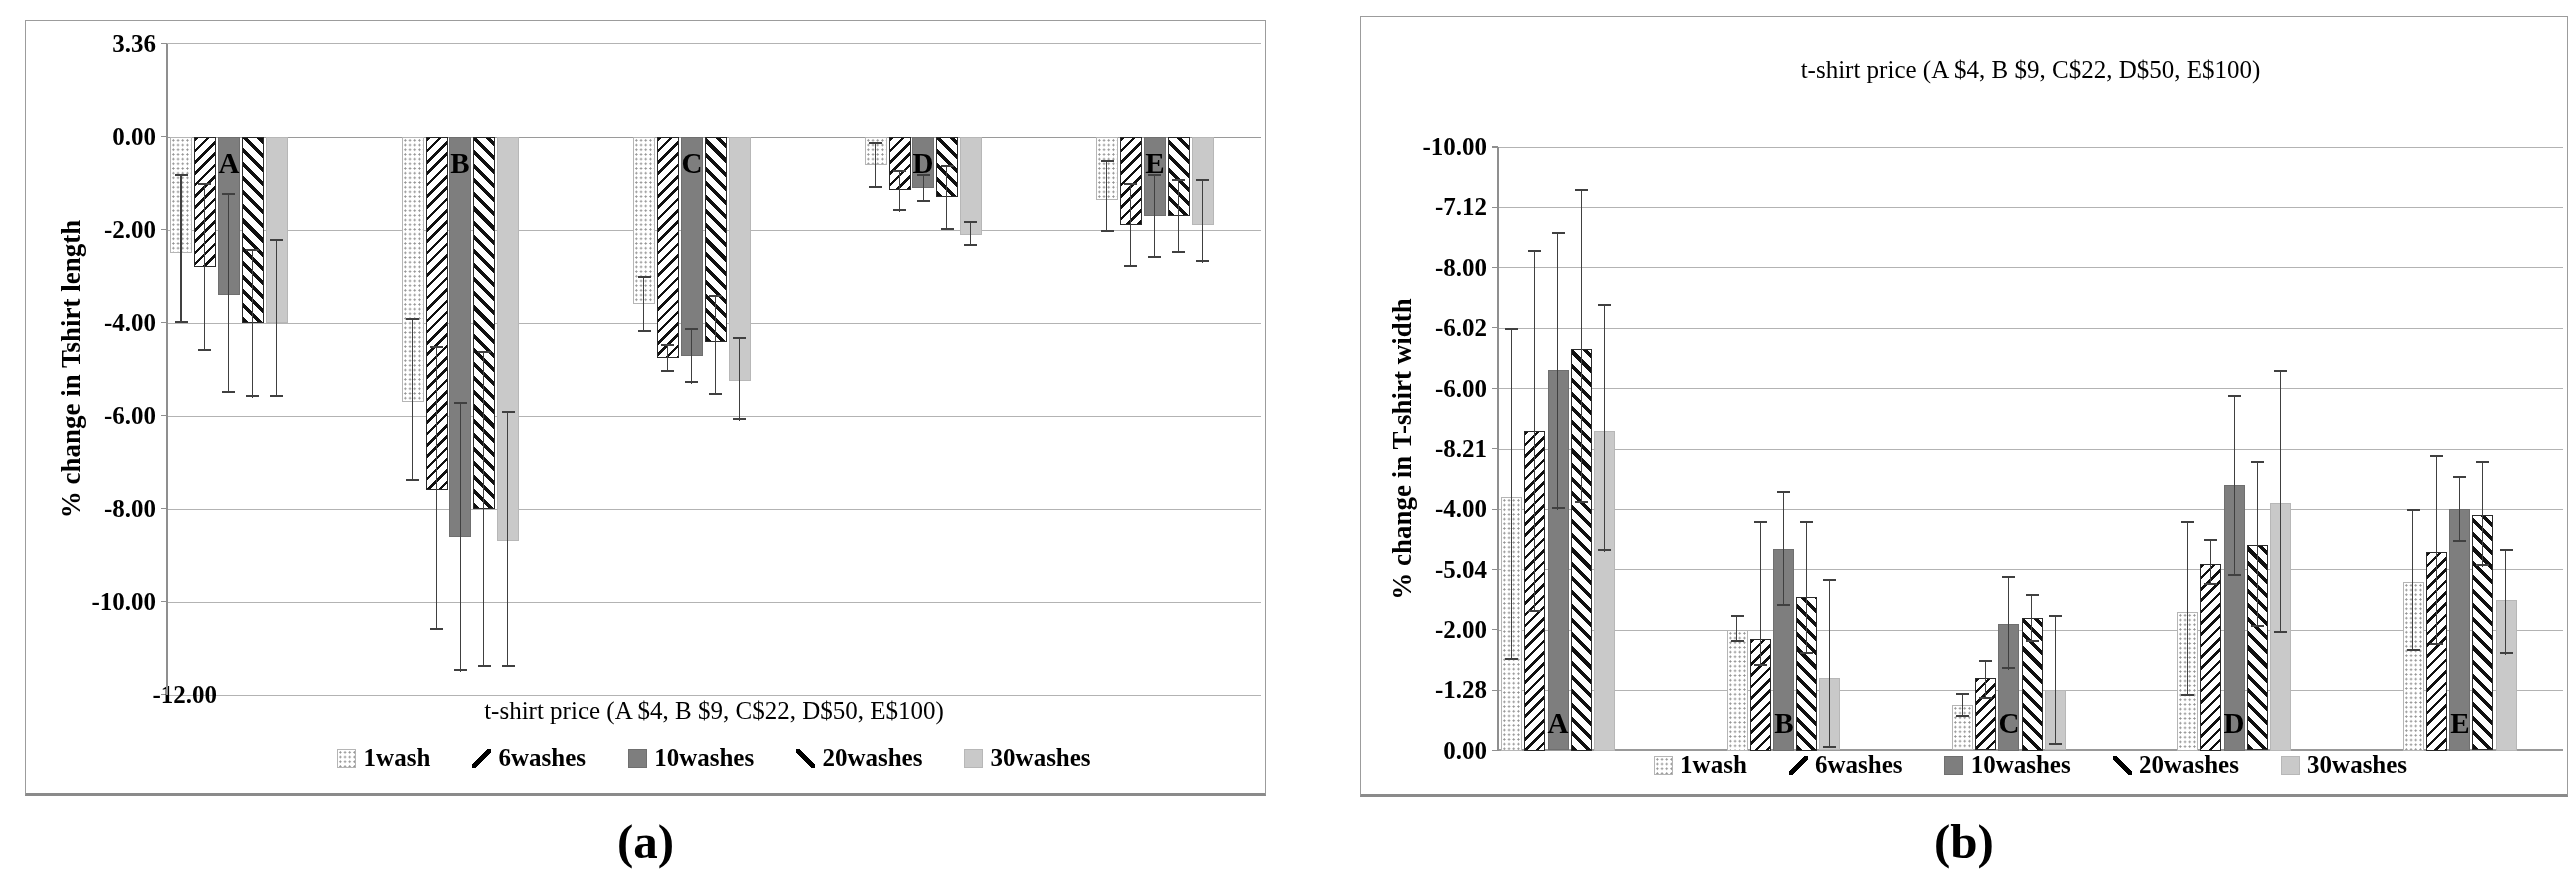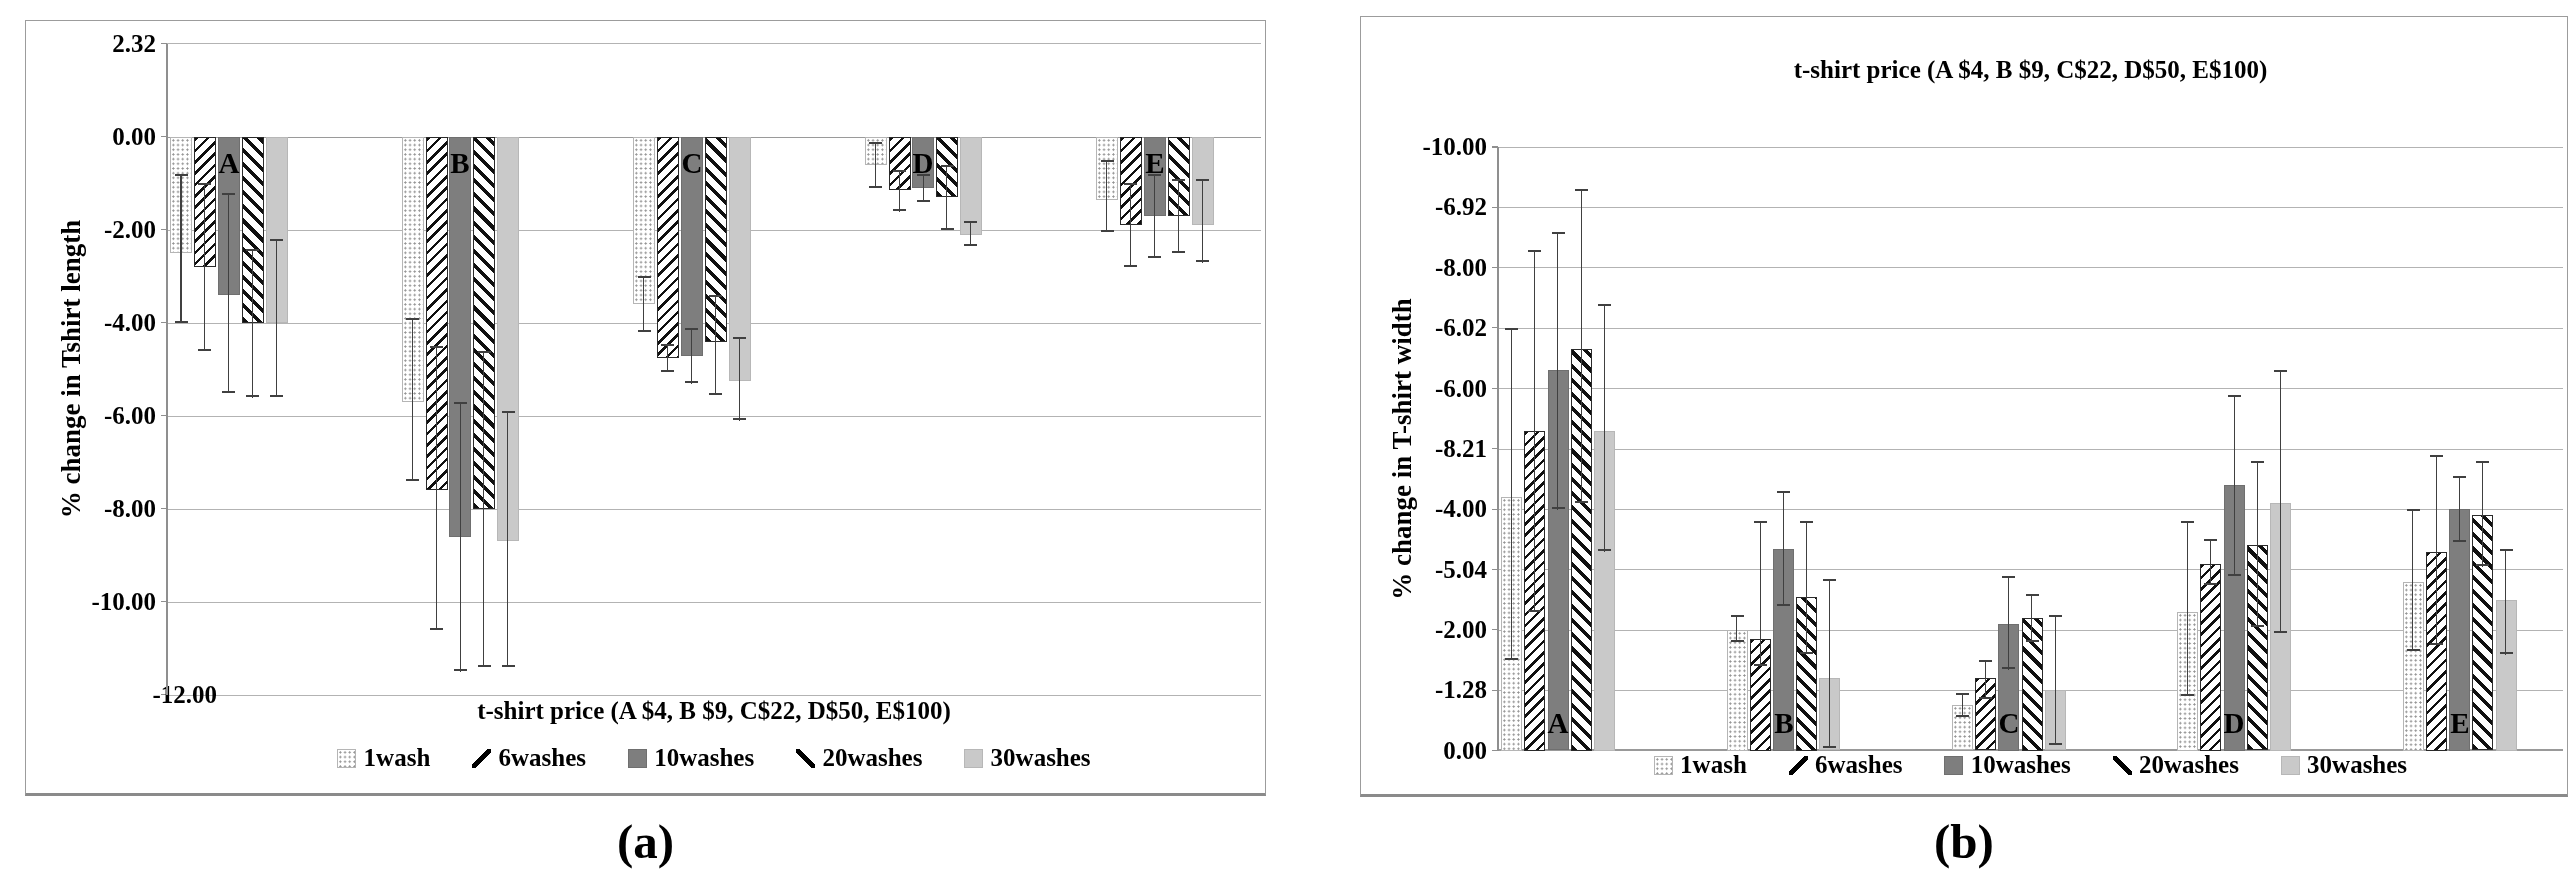--- a/index.html
+++ b/index.html
@@ -20,21 +20,21 @@
   }
   .panel{position:absolute;background:#ffffff;border:1.4px solid var(--frame-color);border-bottom:3.6px solid #8a8a8a;box-sizing:border-box;}
   .plot{position:absolute;}
   .gridline{position:absolute;left:0;width:100%;height:0.7px;background:var(--grid-color);}
   .gridline.zero{height:1.4px;background:#9a9a9a;}
   .baseline{position:absolute;left:0;width:100%;height:2.2px;background:#999999;}
   .y-axis-line{position:absolute;top:0;width:1.4px;height:100%;background:var(--axis-color);}
   .y-tick{position:absolute;width:6.5px;height:1.4px;background:var(--axis-color);}
   .y-tick-label{position:absolute;transform:translateY(-50%);font-weight:bold;font-size:25px;white-space:nowrap;text-align:right;}
   .y-axis-title{position:absolute;transform:translate(-50%,-50%) rotate(-90deg);font-weight:bold;font-size:27px;white-space:nowrap;}
-  .x-axis-title,.chart-title{position:absolute;font-weight:bold;font-size:25px;text-align:center;white-space:nowrap;}
+  .x-axis-title,.chart-title{position:absolute;font-weight:normal;font-size:25px;text-align:center;white-space:nowrap;}
   .bar{position:absolute;box-sizing:border-box;}
   .pat-dots{background-color:#ffffff;border:0.7px solid #b5b5b5;
     background-image:radial-gradient(circle,#8f8f8f 0.9px,rgba(0,0,0,0) 1.1px);
     background-size:4.7px 4.7px;}
   .pat-fwd{background-color:#ffffff;border:0.7px solid #2a2a2a;
     background-image:repeating-linear-gradient(135deg,var(--hatch-color) 0 2.5px,rgba(0,0,0,0) 2.5px 8px);}
   .pat-back{background-color:#ffffff;border:0.7px solid #2a2a2a;
     background-image:repeating-linear-gradient(45deg,var(--hatch-color) 0 3.6px,rgba(0,0,0,0) 3.6px 10px);}
   .pat-dark{background-color:var(--dark-gray);border:0.7px solid #6f6f6f;}
   .pat-light{background-color:var(--light-gray);border:0.7px solid #b7b7b7;}
@@ -53,21 +53,21 @@
 </head>
 <body>
 
 <div id="canvas">
 
   <div class="panel" id="panel-a" style="left: 25px; top: 20px; width: 1241px; height: 776px;">
     <div class="y-axis-title" id="ytitle-a" style="left: 45px; top: 348px;">% change in Tshirt length</div>
     <div class="plot" id="plot-a" style="left: 141px; top: 22.5px; width: 1094px; height: 651px;">
         <div class="gridline" style="top: -0.4px;"></div>
         <div class="y-tick" style="left: -6.5px; top: -0.7px;"></div>
-        <div class="y-tick-label" style="right: 1105px; top: 0px;">2.32</div>
+        <div class="y-tick-label" style="right: 1105px; top: 0px;">3.36</div>
         <div class="gridline zero" style="top: 93px;"></div>
         <div class="y-tick" style="left: -6.5px; top: 92px;"></div>
         <div class="y-tick-label" style="right: 1105px; top: 93px;">0.00</div>
         <div class="gridline" style="top: 186px;"></div>
         <div class="y-tick" style="left: -6.5px; top: 185px;"></div>
         <div class="y-tick-label" style="right: 1105px; top: 186px;">-2.00</div>
         <div class="gridline" style="top: 279px;"></div>
         <div class="y-tick" style="left: -6.5px; top: 278px;"></div>
         <div class="y-tick-label" style="right: 1105px; top: 279px;">-4.00</div>
         <div class="gridline" style="top: 372px;"></div>
@@ -216,21 +216,21 @@
 
   <div class="panel" id="panel-b" style="left: 1360px; top: 16px; width: 1208px; height: 781px;">
     <div class="chart-title" id="title-b" style="left: 137px; width: 1065px; top: 39px;">t-shirt price (A $4, B $9, C$22, D$50, E$100)</div>
     <div class="y-axis-title" id="ytitle-b" style="left: 41px; top: 432px;">% change in T-shirt width</div>
     <div class="plot" id="plot-b" style="left: 137px; top: 130px; width: 1065px; height: 604px;">
         <div class="gridline" style="top: -0.4px;"></div>
         <div class="y-tick" style="left: -6.5px; top: -0.7px;"></div>
         <div class="y-tick-label" style="right: 1076px; top: 0px;">-10.00</div>
         <div class="gridline" style="top: 60px;"></div>
         <div class="y-tick" style="left: -6.5px; top: 60px;"></div>
-        <div class="y-tick-label" style="right: 1076px; top: 60px;">-6.92</div>
+        <div class="y-tick-label" style="right: 1076px; top: 60px;">-7.12</div>
         <div class="gridline" style="top: 120px;"></div>
         <div class="y-tick" style="left: -6.5px; top: 120px;"></div>
         <div class="y-tick-label" style="right: 1076px; top: 121px;">-8.00</div>
         <div class="gridline" style="top: 181px;"></div>
         <div class="y-tick" style="left: -6.5px; top: 180px;"></div>
         <div class="y-tick-label" style="right: 1076px; top: 181px;">-6.02</div>
         <div class="gridline" style="top: 241px;"></div>
         <div class="y-tick" style="left: -6.5px; top: 241px;"></div>
         <div class="y-tick-label" style="right: 1076px; top: 242px;">-6.00</div>
         <div class="gridline" style="top: 302px;"></div>

